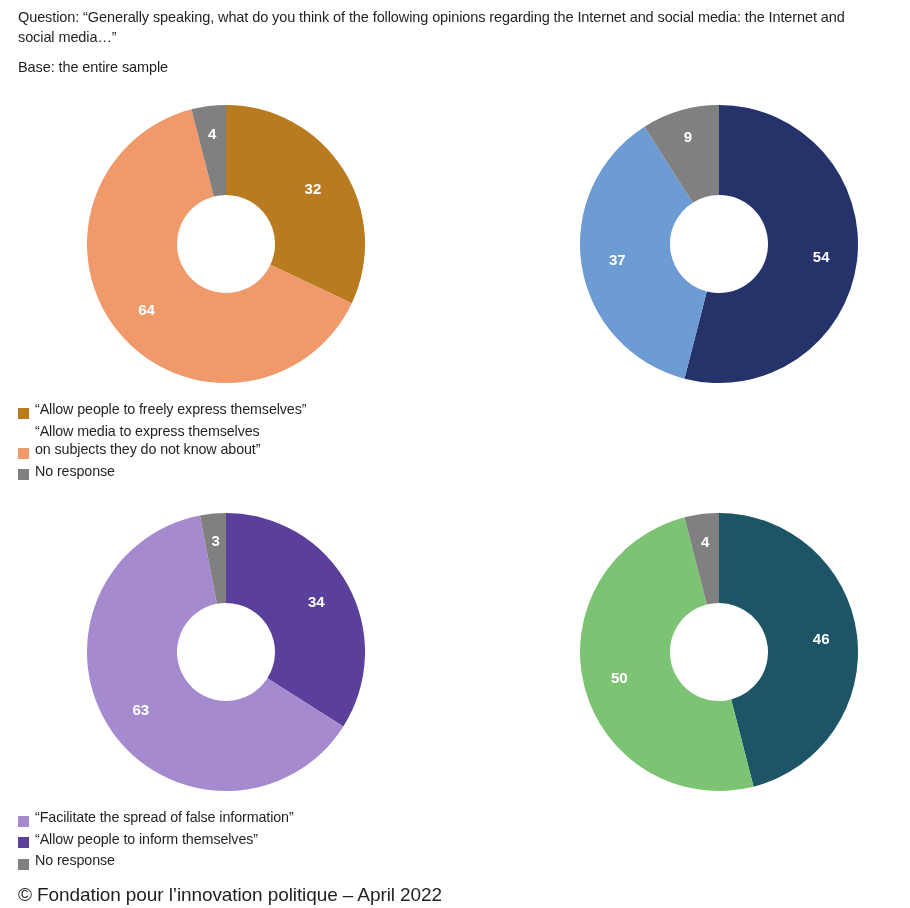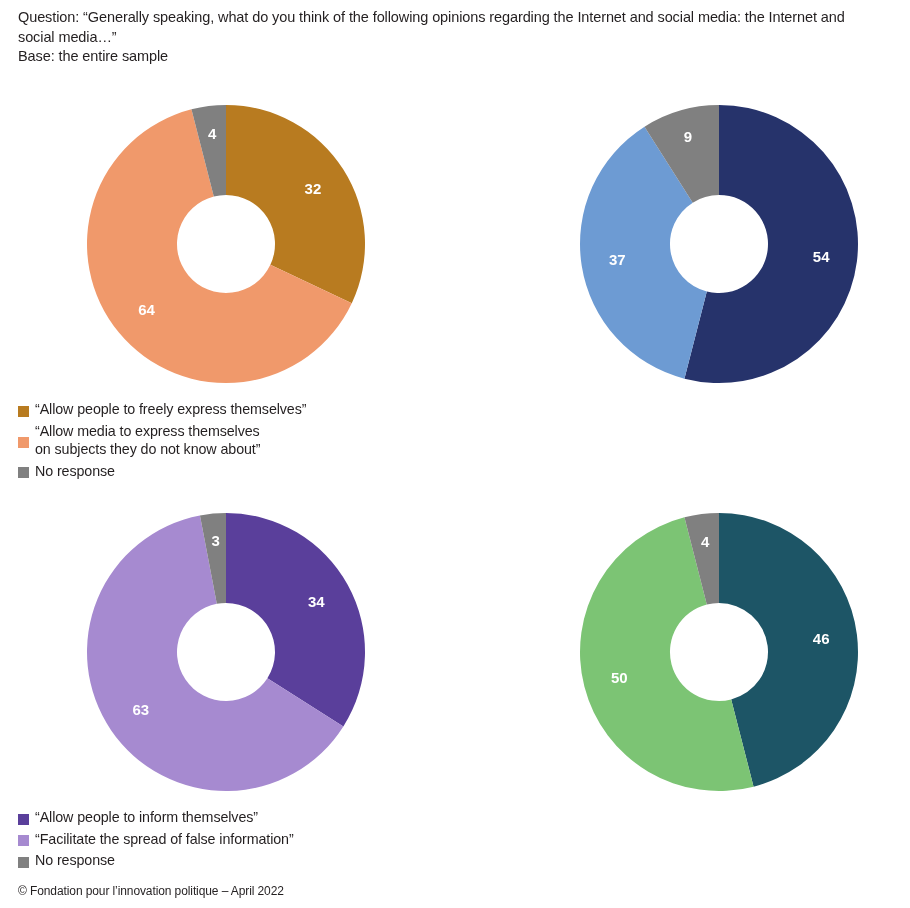--- a/index.html
+++ b/index.html
@@ -36,20 +36,21 @@
     color: #231f20;
     letter-spacing: -0.1px;
   }
   .question-line .lbl,
   .base-line .lbl {
     font-weight: normal;
   }
   .base-line {
     font-size: 14.5px;
     line-height: 19.5px;
+    margin-top: 11px;
     letter-spacing: -0.1px;
   }
 
   
   .panel {
     position: absolute;
     width: 455px;
   }
   .panel-0 { left: 0px;   top: 100px; }
   .panel-1 { left: 455px; top: 100px; }
@@ -80,21 +81,21 @@
   
   .legend {
     position: absolute;
     width: 440px;
   }
   .panel-0 .legend { left: 18px; top: 300px; }
   .panel-2 .legend { left: 18px; top: 300px; }
 
   .legend-item {
     display: flex;
-    align-items: center;
+    align-items: flex-end;
     margin-bottom: 3px;
   }
   .legend-swatch {
     width: 11px;
     height: 11px;
     flex: 0 0 11px;
     margin-top: 4px;
     margin-right: 6px;
   }
   .legend-text {
@@ -103,21 +104,21 @@
     color: #231f20;
     letter-spacing: -0.1px;
     white-space: pre-line;
   }
 
   
   .footer {
     position: absolute;
     left: 18px;
     top: 884px;
-    font-size: 12px;
+    font-size: 19px;
     color: #231f20;
     letter-spacing: -0.1px;
   }
 </style>
 </head>
 <body>
 
 <div class="page">
 
   <div class="header">
@@ -173,26 +174,26 @@
           <path d="M 144 5 A 139 139 0 0 1 261.3615816447801 218.47992450208056 L 185.37206834959875 170.25551295397085 A 49 49 0 0 0 144 95 Z" fill="#5a3f9b"></path>
           <path d="M 261.3615816447801 218.47992450208056 A 139 139 0 1 1 117.95399727258439 7.462072148712252 L 134.81831558529953 95.86792471429425 A 49 49 0 1 0 185.37206834959875 170.25551295397085 Z" fill="#a68ad0"></path>
           <path d="M 117.95399727258439 7.462072148712252 A 139 139 0 0 1 144.00000000000009 5 L 144.00000000000003 95 A 49 49 0 0 0 134.81831558529953 95.86792471429425 Z" fill="#808080"></path>
           <text x="234.25958804451795" y="99.37937156752334" text-anchor="middle" class="slice-label">34</text>
           <text x="58.81070084972012" y="206.89458791876945" text-anchor="middle" class="slice-label">63</text>
           <text x="133.55397722164494" y="38.49262192905812" text-anchor="middle" class="slice-label">3</text>
         </svg>
       </div>
     <div class="legend">
         <div class="legend-item">
+          <span class="legend-swatch" style="background: rgb(166, 138, 208);"></span>
+          <span class="legend-text">“Facilitate the spread of false information”</span>
+        </div>
+        <div class="legend-item">
           <span class="legend-swatch" style="background: rgb(90, 63, 155);"></span>
           <span class="legend-text">“Allow people to inform themselves”</span>
-        </div>
-        <div class="legend-item">
-          <span class="legend-swatch" style="background: rgb(166, 138, 208);"></span>
-          <span class="legend-text">“Facilitate the spread of false information”</span>
         </div>
         <div class="legend-item">
           <span class="legend-swatch" style="background: rgb(128, 128, 128);"></span>
           <span class="legend-text">No response</span>
         </div>
       </div>
   </div>
 
   <div class="panel panel-3">
     <div class="donut-wrap">

